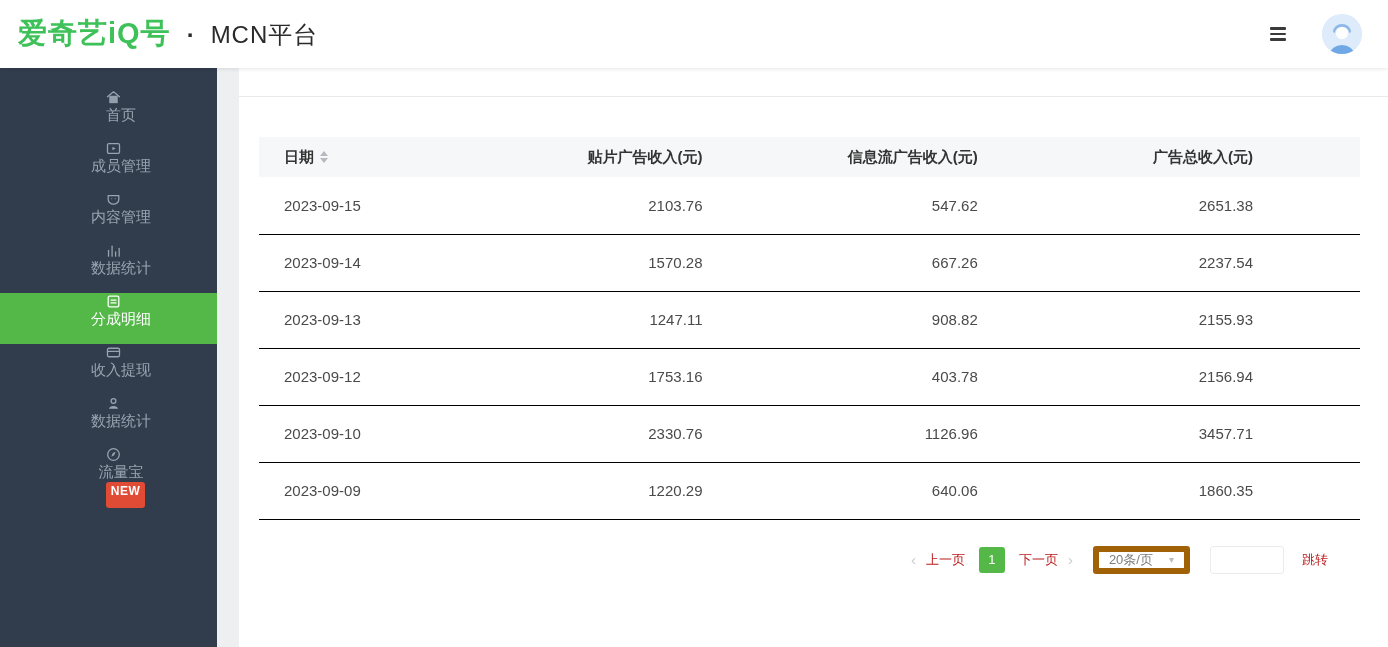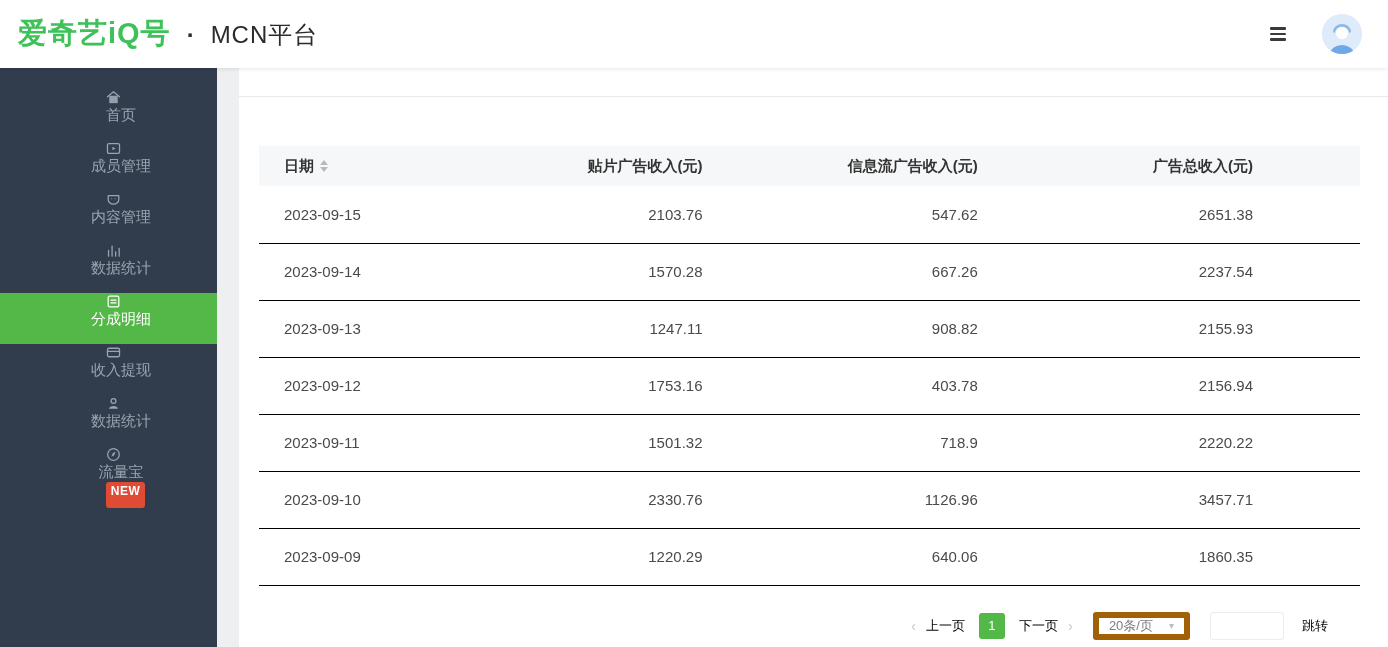--- a/index.html
+++ b/index.html
@@ -29,37 +29,37 @@
   .side-item .s-icon svg { width:17px; height:17px; }
   .side-item.active { background:#54b848; color:#fff; }
   .badge-new { background:#e04b36; color:#fff; font-size:12px; font-weight:bold;
     padding:2px 5px 10px; border-radius:3px; margin-left:9px; letter-spacing:.5px; }
 
   
   .main { position:absolute; top:68px; left:217px; width:1171px; height:579px; background:#fff; }
   .gutter { position:absolute; top:0; left:0; width:22px; height:579px; background:#edeff1; }
   .subdivider { position:absolute; top:28px; left:22px; right:0; height:1px; background:#e9e9e9; }
 
-  .panel { position:absolute; top:78px; left:42px; right:28px; }
+  .panel { position:absolute; top:69px; left:42px; right:28px; }
   table { width:100%; border-collapse:collapse; table-layout:fixed; }
   th { background:#f6f7f8; height:40px; font-size:15px; font-weight:bold; color:#333; }
   td { height:57px; font-size:15px; color:#4a4a4a; border-bottom:1px solid #000000; background:#fff; }
   th.c0, td.c0 { text-align:left; padding-left:25px; }
   th.cr, td.cr { text-align:right; padding-right:107px; }
   .th-inner { display:inline-flex; align-items:center; gap:6px; cursor:pointer; }
   .sorter { display:inline-flex; flex-direction:column; gap:2px; }
   .sorter i { width:0; height:0; border-left:4px solid transparent; border-right:4px solid transparent; }
   .sorter .up { border-bottom:5px solid #b6b9bd; }
   .sorter .down { border-top:5px solid #b6b9bd; }
 
   
   .pager { margin-top:26px; display:flex; justify-content:flex-end; align-items:center;
     gap:10px; font-size:13px; color:#9b9b9b; padding-right:32px; }
   .pg-chevron { color:#c9c9c9; font-size:15px; cursor:pointer; line-height:1; }
-  .pg-link { cursor:pointer; color:#000000; }
+  .pg-link { cursor:pointer; color:#b91c1c; }
   .pg-current { min-width:26px; height:26px; background:#54b848; color:#fff; border-radius:3px;
     display:flex; align-items:center; justify-content:center; font-size:13px; cursor:pointer; margin:0 4px; }
   .pg-size { display:flex; align-items:center; gap:16px; border:6px solid #a16207; border-radius:3px;
     height:28px; padding:0 10px; color:#7d7d7d; cursor:pointer; margin-left:10px; background:#fff; }
   .pg-size .caret { color:#bcbcbc; font-size:10px; }
   .pg-jump-input { width:74px; height:28px; border:1px solid #ececec; border-radius:3px;
     margin-left:10px; background:#fff; outline:none; padding:0 8px; font-size:13px; color:#555; }
   .pg-jump-label { margin-left:8px; cursor:pointer; }
 </style>
 </head>
@@ -208,26 +208,20 @@
             <td class="cr">908.82</td>
             <td class="cr">2155.93</td>
           </tr>
           <tr>
             <td class="c0">2023-09-12</td>
             <td class="cr">1753.16</td>
             <td class="cr">403.78</td>
             <td class="cr">2156.94</td>
           </tr>
           <tr>
-            <td class="c0">2023-09-11</td>
-            <td class="cr">1501.32</td>
-            <td class="cr">718.9</td>
-            <td class="cr">2220.22</td>
-          </tr>
-          <tr>
             <td class="c0">2023-09-10</td>
             <td class="cr">2330.76</td>
             <td class="cr">1126.96</td>
             <td class="cr">3457.71</td>
           </tr>
           <tr>
             <td class="c0">2023-09-09</td>
             <td class="cr">1220.29</td>
             <td class="cr">640.06</td>
             <td class="cr">1860.35</td>

